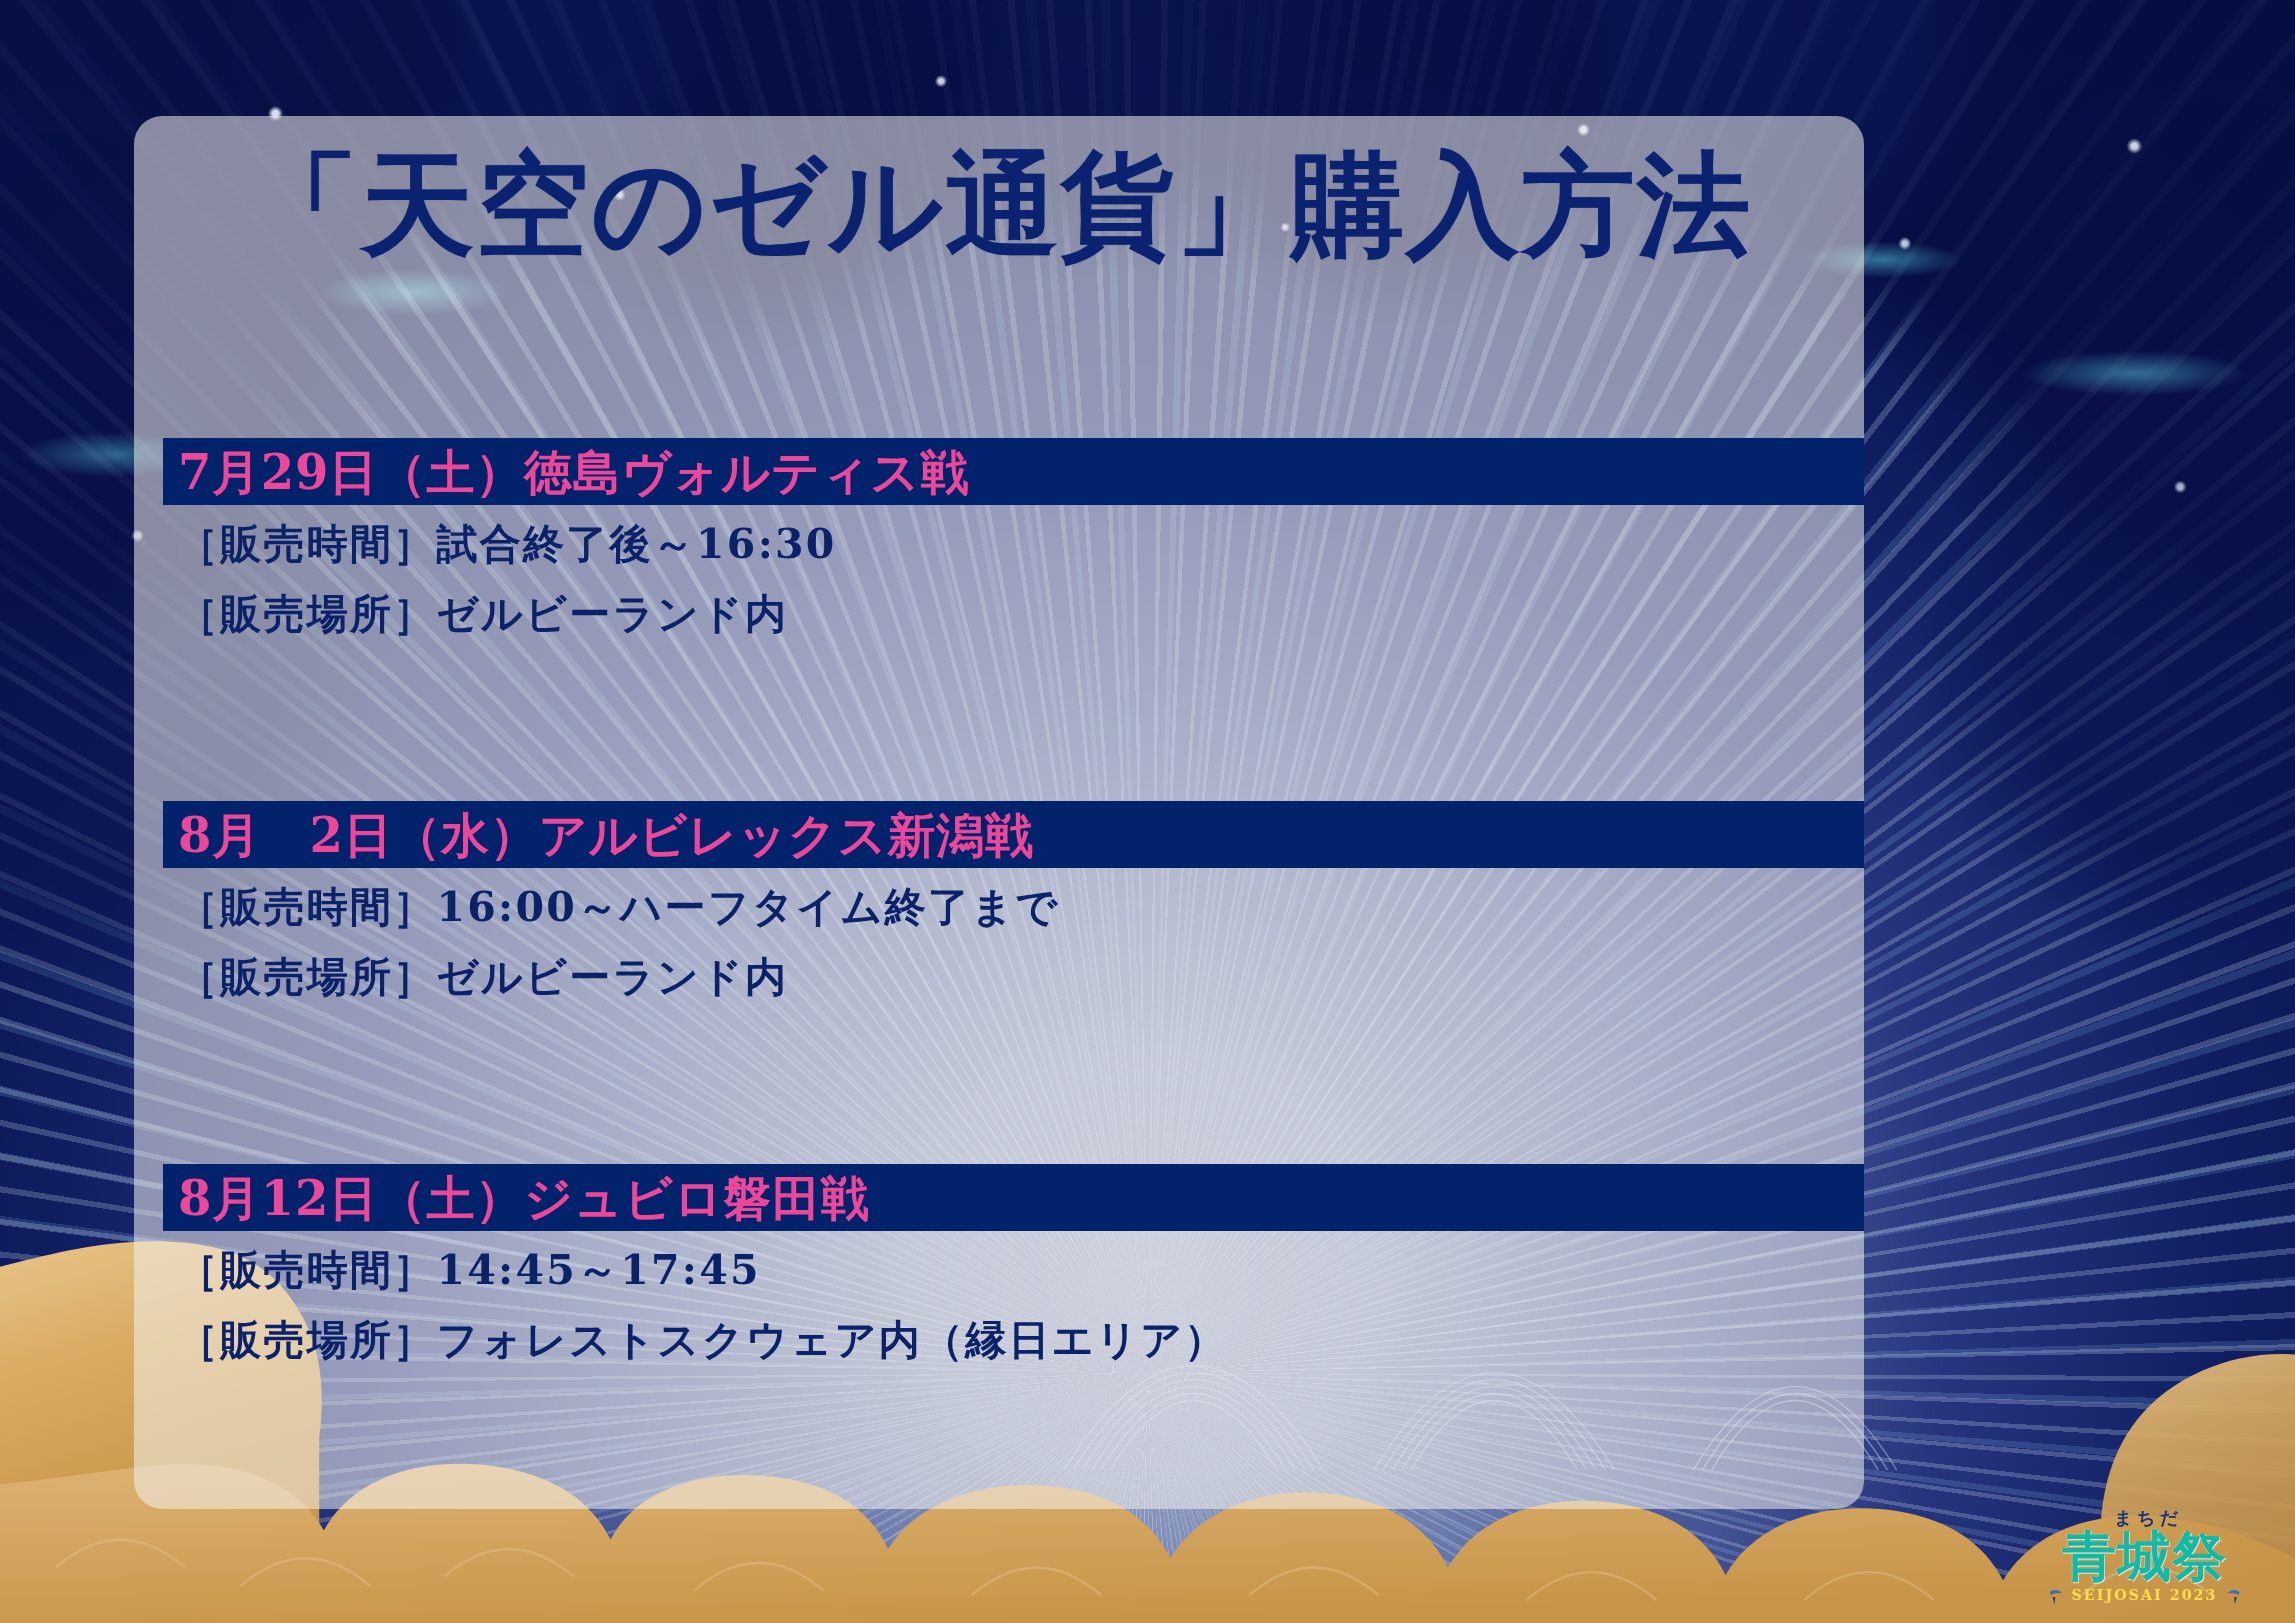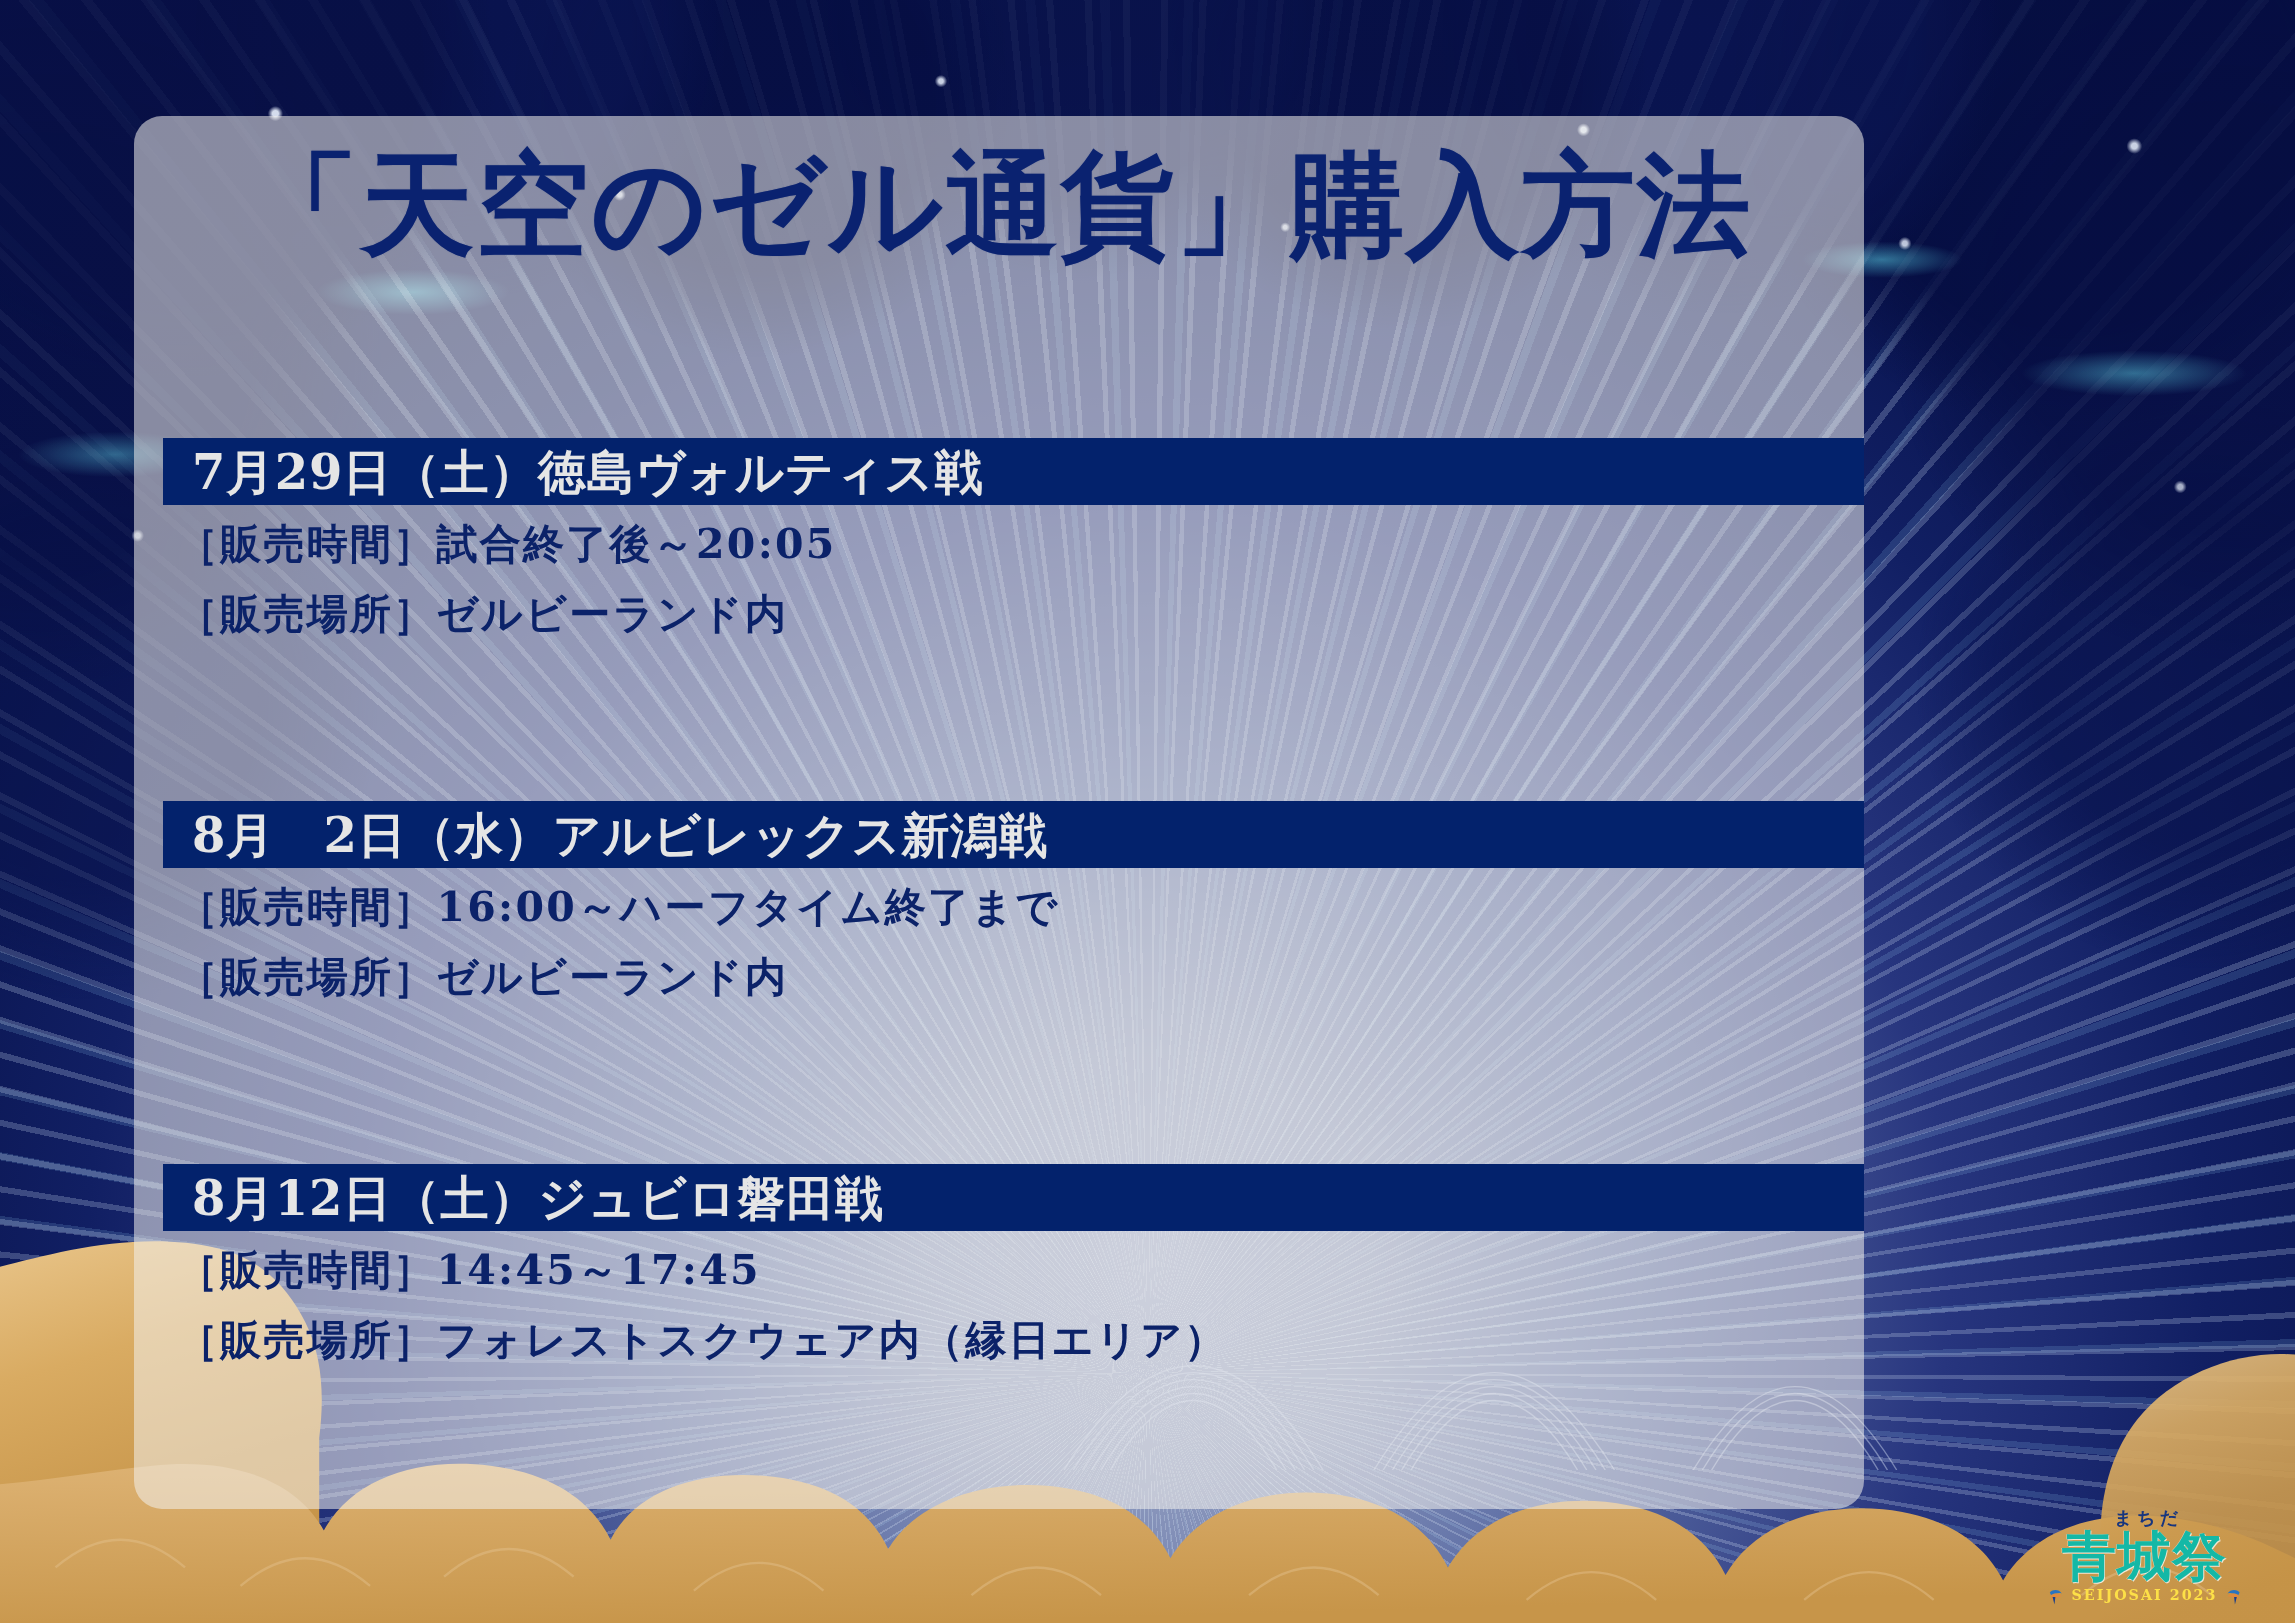--- a/index.html
+++ b/index.html
@@ -120,22 +120,22 @@
   .section{ position:absolute; left:29px; width:1987px; }
   .sec1{ top:322px; }
   .sec2{ top:685px; }
   .sec3{ top:1048px; }
 
   .sec-header{
     background:#03226C;
     height:67px;
     display:flex;
     align-items:center;
-    padding-left:29px;
-    color:#e5e5e5;
+    padding-left:15px;
+    color:#ec4899;
     font-size:48px;
     font-weight:700;
     letter-spacing:.015em;
     white-space:nowrap;
     line-height:1;
   }
   .sec-body{ padding-left:14px; padding-top:12px; }
   .sec-line{
     color:#0b2269;
     font-size:41px;
@@ -283,21 +283,21 @@
 </div>
 
 <div class="card">
   <div class="card-inner">
 
     <div class="title">「天空のゼル通貨」購入方法</div>
 
     <div class="section sec1">
       <div class="sec-header">7月29日（土）徳島ヴォルティス戦</div>
       <div class="sec-body">
-        <div class="sec-line">［販売時間］試合終了後～20:05</div>
+        <div class="sec-line">［販売時間］試合終了後～16:30</div>
         <div class="sec-line">［販売場所］ゼルビーランド内</div>
       </div>
     </div>
 
     <div class="section sec2">
       <div class="sec-header">8月　2日（水）アルビレックス新潟戦</div>
       <div class="sec-body">
         <div class="sec-line">［販売時間］16:00～ハーフタイム終了まで</div>
         <div class="sec-line">［販売場所］ゼルビーランド内</div>
       </div>

